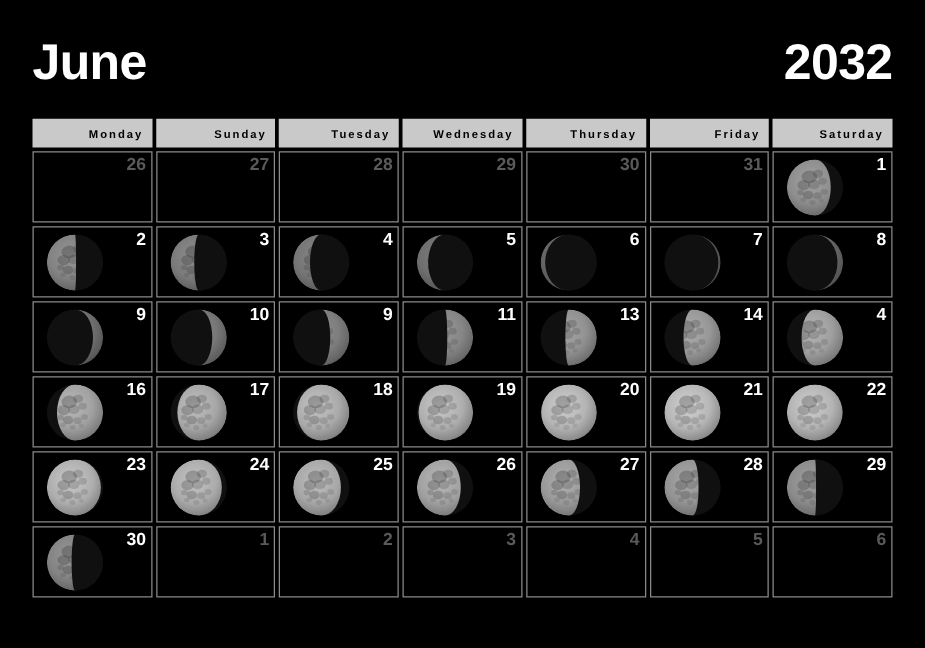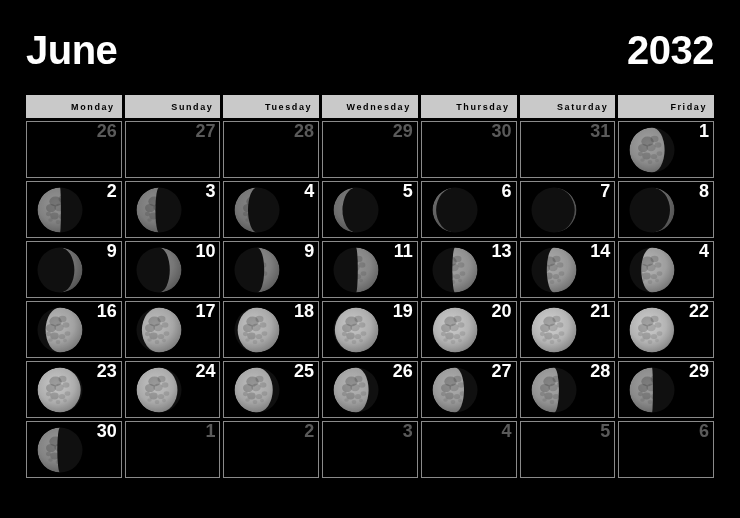--- a/index.html
+++ b/index.html
@@ -88,21 +88,21 @@
     box-sizing: border-box;
     overflow: hidden;
   }
 
   .day-number {
     position: absolute;
     top: 2px;
     right: 4px;
     font-family: "Liberation Sans", sans-serif;
     font-weight: bold;
-    font-size: 18px;
+    font-size: 14px;
     line-height: 15px;
     color: #ffffff;
     z-index: 3;
     text-shadow: 0 0 2px #000;
   }
   .day-cell.out-month .day-number {
     color: #5a5a5a;
     text-shadow: none;
   }
 
@@ -127,22 +127,22 @@
     <div class="title-text" id="year-title">2032</div>
   </div>
 
   <div id="grid">
     <div id="weekday-row">
         <div class="weekday-cell">Monday</div>
         <div class="weekday-cell">Sunday</div>
         <div class="weekday-cell">Tuesday</div>
         <div class="weekday-cell">Wednesday</div>
         <div class="weekday-cell">Thursday</div>
+        <div class="weekday-cell">Friday</div>
         <div class="weekday-cell">Saturday</div>
-        <div class="weekday-cell">Friday</div>
       </div>
     <div id="weeks-container">
         <div class="week-row">
           <div class="day-cell out-month">
             <div class="day-number">26</div>
           </div>
           <div class="day-cell out-month">
             <div class="day-number">27</div>
           </div>
           <div class="day-cell out-month">

